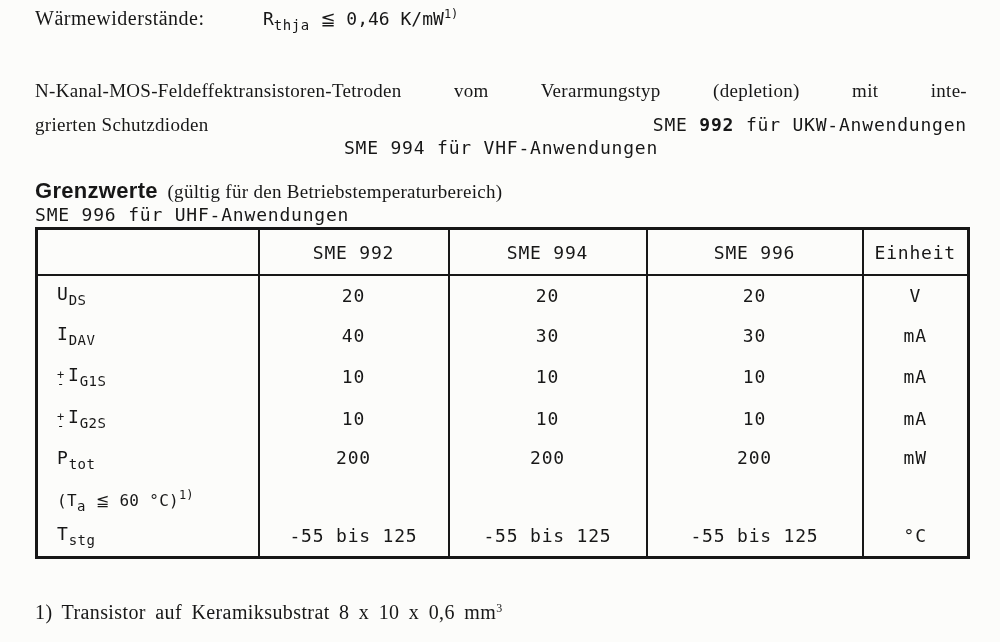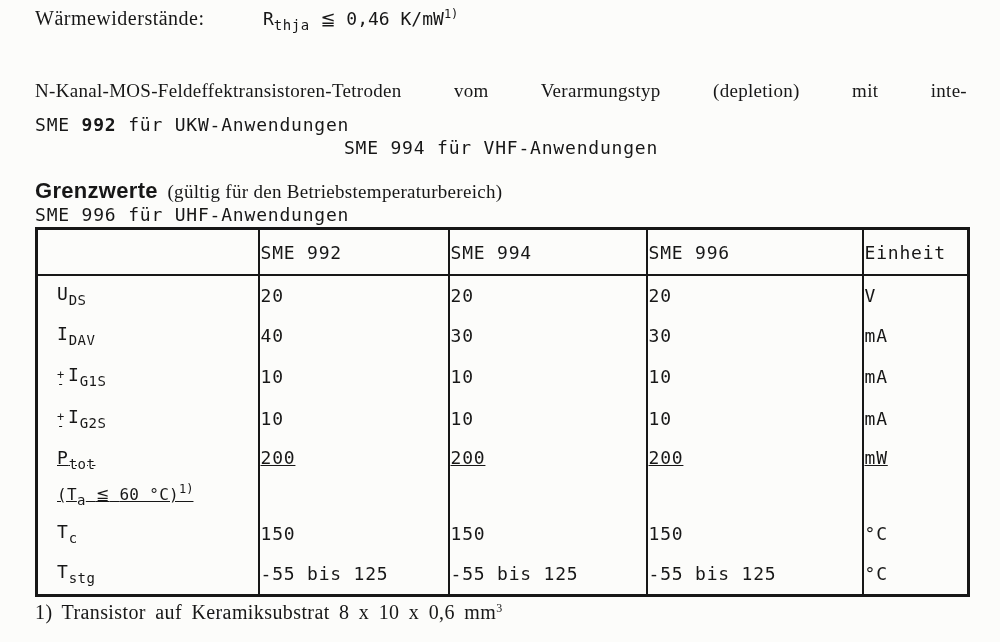--- a/index.html
+++ b/index.html
@@ -35,47 +35,48 @@
   .sect { top: 178px; flex-direction: column; }
   .title { font-family: "Liberation Sans", "DejaVu Sans", sans-serif;
            font-weight: bold; font-size: 22px; letter-spacing: 0.3px; }
   .subt { font-size: 19px; letter-spacing: 0.3px; }
 
   
   .tbl { top: 227px; }
   table { border-collapse: collapse; width: 932px; table-layout: fixed;
           font-size: 18px; border: 3px solid #171717; }
   th, td { border-left: 2px solid #171717; border-right: 2px solid #171717;
-           text-align: left; vertical-align: middle; letter-spacing: 0.8px;
+           text-align: center; vertical-align: middle; letter-spacing: 0.8px;
            overflow: hidden; }
   thead th { height: 42px; font-weight: normal; border-bottom: 2px solid #171717; }
   .label-cell { text-align: left; padding-left: 19px; }
   tr.h40 { height: 40px; }
   tr.h42 { height: 42px; }
   tr.h74 { height: 74px; }
-  .vtop { vertical-align: top; padding-top: 8px; text-decoration: underline; }
-  .cond { font-size: 16px; margin-top: 10px; letter-spacing: 0.3px; }
+  .vtop { vertical-align: top; padding-top: 8px; }
+  .cond { font-size: 16px; margin-top: 16px; letter-spacing: 0.3px; }
   .pm { display: inline-flex; flex-direction: column; align-items: center;
         font-size: 12px; line-height: 9px; vertical-align: 2px; margin-right: 3px; }
 
   
   .footnote { top: 601px; font-size: 20px; letter-spacing: 0.4px; word-spacing: 4px; }
 </style>
 </head>
 <body>
 
 <div class="abs thermal">
   <span class="serif t-label">Wärmewiderstände:</span><span class="t-formula"><span>R</span><span class="sb">thja</span>
     <span class="leq">≦</span>
     <span>0,46 K/mW</span><span class="sp">1)</span></span>
 </div>
 
 <div class="abs serif intro1">N-Kanal-MOS-Feldeffektransistoren-Tetroden vom Verarmungstyp (depletion) mit inte-</div>
 
 <div class="abs row r-intro2">
+  <span class="serif intro2">grierten Schutzdioden</span>
   <span class="variant"><span>SME</span> <span class="vnum-bold">992</span> <span>für UKW-Anwendungen</span></span>
 </div>
 
 <div class="abs r-v1">
   <span class="variant"><span>SME</span> <span>994</span> <span>für VHF-Anwendungen</span></span>
 </div>
 
 <div class="abs row sect">
   <span><span class="title">Grenzwerte</span> <span class="serif subt">(gültig für den Betriebstemperaturbereich)</span></span>
   <span class="variant"><span>SME</span> <span>996</span> <span>für UHF-Anwendungen</span></span>
@@ -139,27 +140,20 @@
           <div><span>P</span><span class="sb">tot</span></div>
           <div class="cond"><span>(T</span><span class="sb">a</span>
             <span class="leq">≦</span>
             <span>60 °C)</span><span class="sp">1)</span></div>
         </td>
         <td class="vtop">200</td>
         <td class="vtop">200</td>
         <td class="vtop">200</td>
         <td class="vtop">mW</td>
       </tr>
-      <tr class="h40">
-        <td class="label-cell"><span>T</span><span class="sb">c</span></td>
-        <td>150</td>
-        <td>150</td>
-        <td>150</td>
-        <td>°C</td>
-      </tr>
       <tr class="h42">
         <td class="label-cell"><span>T</span><span class="sb">stg</span></td>
         <td>-55 bis 125</td>
         <td>-55 bis 125</td>
         <td>-55 bis 125</td>
         <td>°C</td>
       </tr>
     </tbody>
   </table>
 </div>

